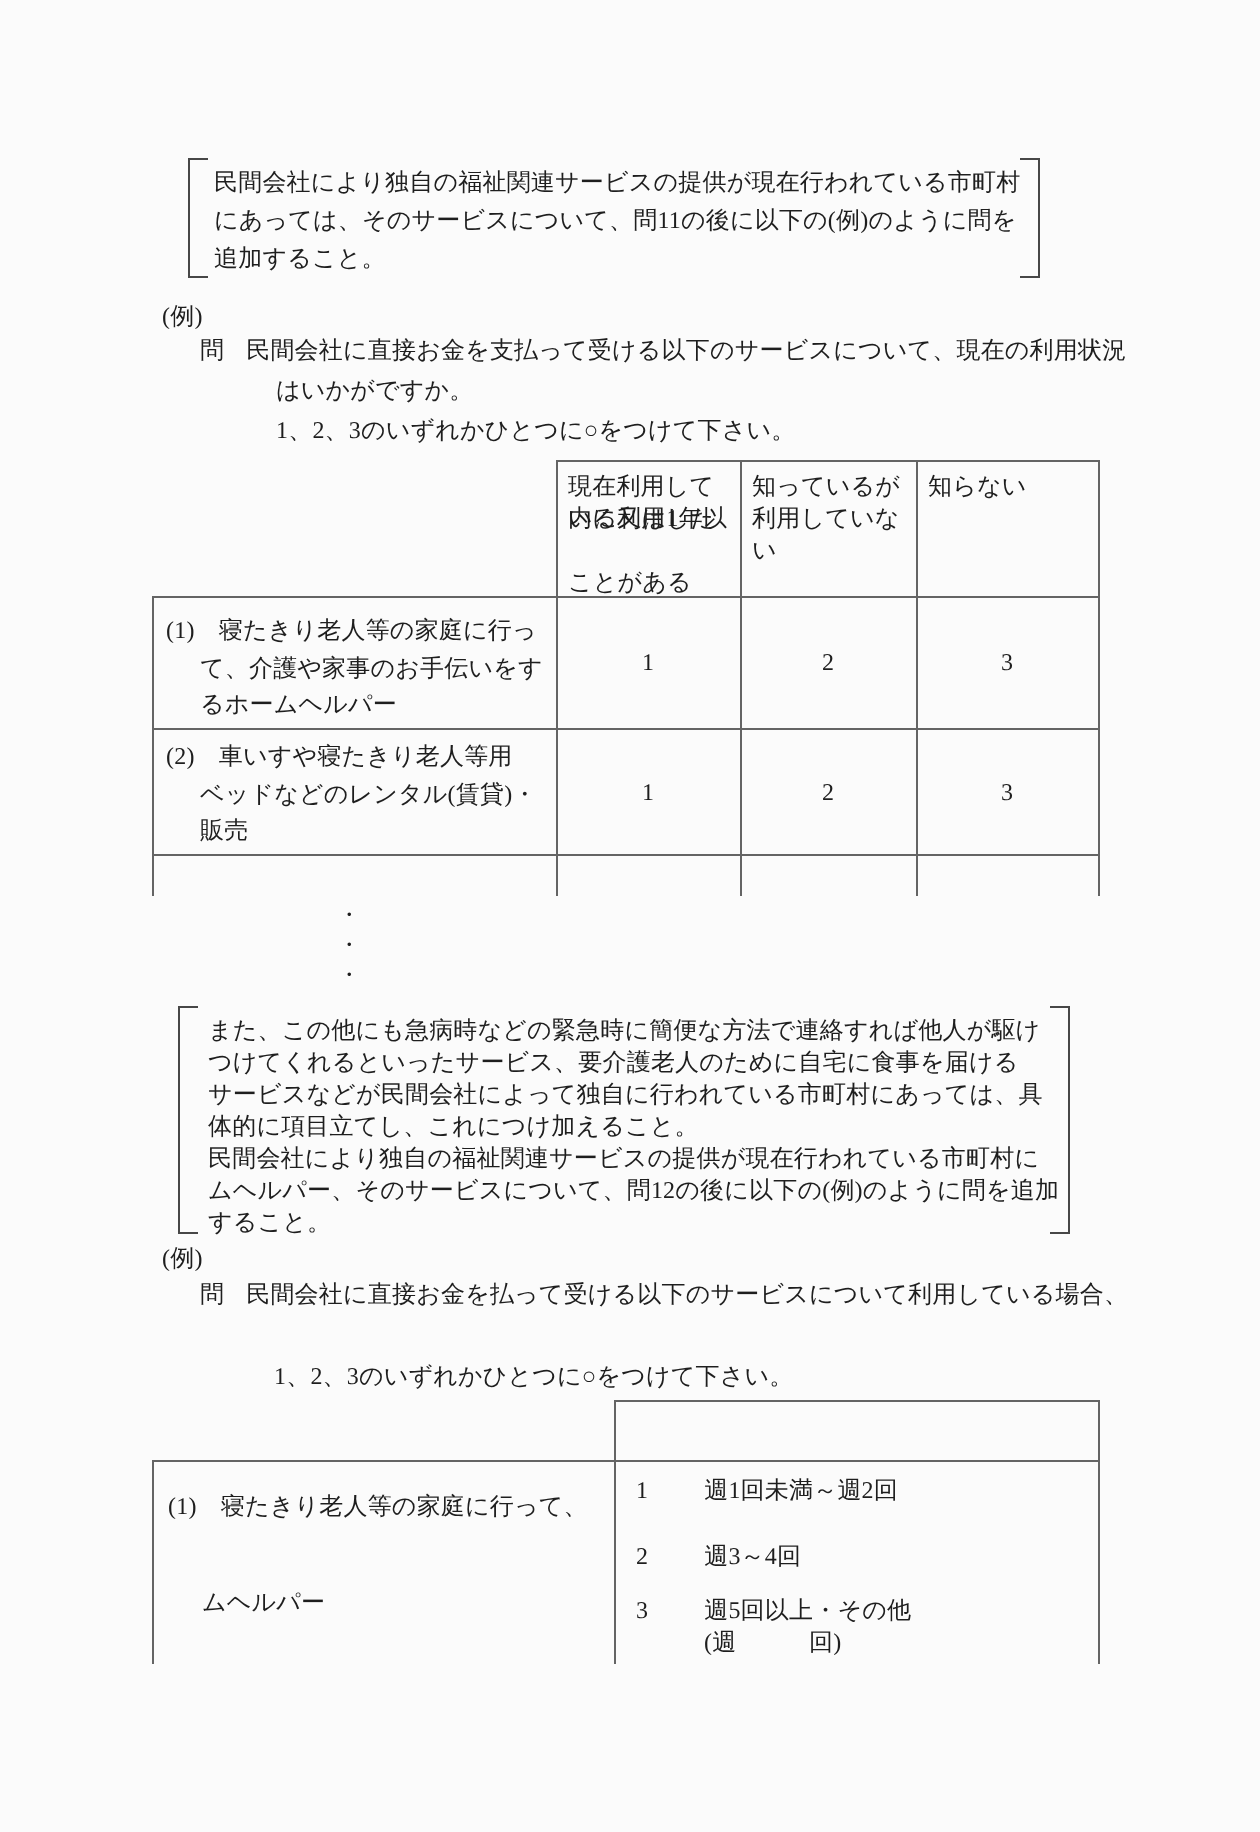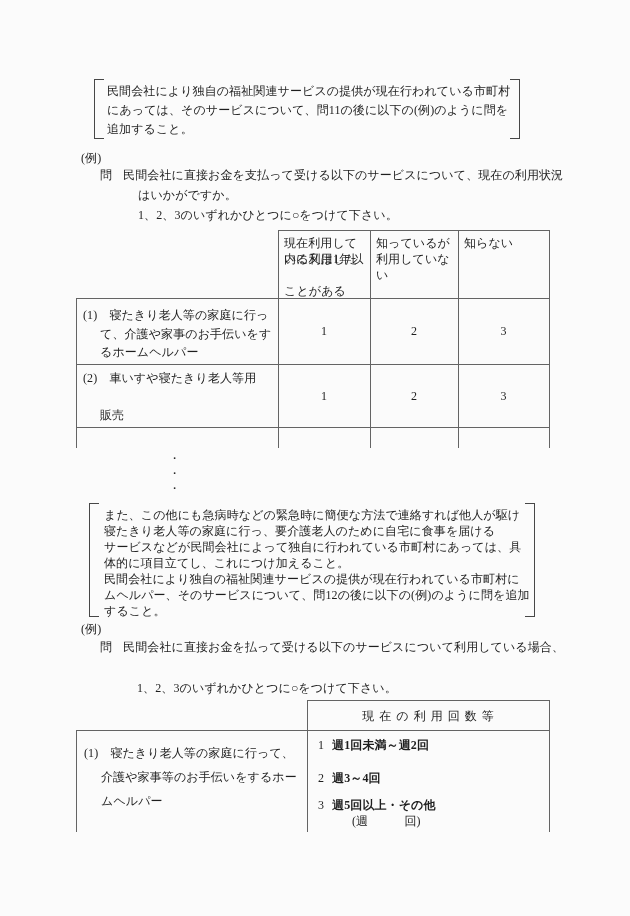--- a/index.html
+++ b/index.html
@@ -13,21 +13,21 @@
   .txt{font-size:12px; line-height:14px; white-space:nowrap; letter-spacing:0.1px;}
   .note{position:absolute;}
   .brk-l{position:absolute; left:0; top:0; bottom:0; width:9px;
          border-left:1px solid #474747; border-top:1px solid #474747; border-bottom:1px solid #474747;}
   .brk-r{position:absolute; right:0; top:0; bottom:0; width:9px;
          border-right:1px solid #474747; border-top:1px solid #474747; border-bottom:1px solid #474747;}
   .hline{position:absolute; height:1px; background:#646464;}
   .vline{position:absolute; width:1px; background:#646464;}
   .center{text-align:center;}
   .qgap{margin-left:11px;margin-top:20px;}
-  .optgap{margin-left:8px;font-weight:bold;}
+  .optgap{margin-left:28px;}
   .theader{letter-spacing:5px; text-indent:5px;}
   .dot{font-size:11px; line-height:11px;}
 </style>
 </head>
 <body>
 
 <div class="page">
 
   <div class="note" style="left:94px;top:79px;width:426px;height:60px">
     <div class="brk-l"></div>
@@ -64,57 +64,56 @@
   <div class="abs txt" style="left:464px;top:236px">知らない</div>
 
   <div class="abs txt" style="left:83px;top:308px">(1)　寝たきり老人等の家庭に行っ</div>
   <div class="abs txt" style="left:100px;top:327px">て、介護や家事のお手伝いをす</div>
   <div class="abs txt" style="left:100px;top:345px">るホームヘルパー</div>
   <div class="abs txt center" style="left:278px;top:324px;width:92px">1</div>
   <div class="abs txt center" style="left:370px;top:324px;width:88px">2</div>
   <div class="abs txt center" style="left:458px;top:324px;width:91px">3</div>
 
   <div class="abs txt" style="left:83px;top:371px">(2)　車いすや寝たきり老人等用</div>
+  <div class="abs txt" style="left:100px;top:390px">ベッドなどのレンタル(賃貸)・</div>
   <div class="abs txt" style="left:100px;top:408px">販売</div>
   <div class="abs txt center" style="left:278px;top:389px;width:92px">1</div>
   <div class="abs txt center" style="left:370px;top:389px;width:88px">2</div>
   <div class="abs txt center" style="left:458px;top:389px;width:91px">3</div>
 
   <div class="abs txt dot" style="left:169px;top:453px">・</div>
   <div class="abs txt dot" style="left:169px;top:468px">・</div>
   <div class="abs txt dot" style="left:169px;top:483px">・</div>
 
   <div class="note" style="left:89px;top:503px;width:446px;height:114px">
     <div class="brk-l"></div>
     <div class="brk-r"></div>
     <div class="abs txt" style="left:15px;top:5px">また、この他にも急病時などの緊急時に簡便な方法で連絡すれば他人が駆け</div>
-    <div class="abs txt" style="left:15px;top:21px">寝たきり老人等の家庭に行っ、要介護老人のために自宅に食事を届ける</div>
+    <div class="abs txt" style="left:15px;top:21px">つけてくれるといったサービス、要介護老人のために自宅に食事を届ける</div>
     <div class="abs txt" style="left:15px;top:37px">サービスなどが民間会社によって独自に行われている市町村にあっては、具</div>
     <div class="abs txt" style="left:15px;top:53px">体的に項目立てし、これにつけ加えること。</div>
     <div class="abs txt" style="left:15px;top:69px">民間会社により独自の福祉関連サービスの提供が現在行われている市町村に</div>
     <div class="abs txt" style="left:15px;top:85px">ムヘルパー、そのサービスについて、問12の後に以下の(例)のように問を追加</div>
     <div class="abs txt" style="left:15px;top:101px">すること。</div>
   </div>
 
   <div class="abs txt" style="left:81px;top:622px">(例)</div>
   <div class="abs txt" style="left:100px;top:640px">
     <span>問</span><span class="qgap">民間会社に直接お金を払って受ける以下のサービスについて利用している場合、</span>
   </div>
   <div class="abs txt" style="left:137px;top:681px">1、2、3のいずれかひとつに○をつけて下さい。</div>
 
   <div class="hline" style="left:307px;top:700px;width:243px"></div>
   <div class="hline" style="left:76px;top:730px;width:474px"></div>
   <div class="vline" style="left:76px;top:730px;height:102px"></div>
   <div class="vline" style="left:307px;top:700px;height:132px"></div>
   <div class="vline" style="left:549px;top:700px;height:132px"></div>
 
-  <div class="abs txt center theader" style="left:307px;top:709px;width:242px">現在の利用回数等</div>
 
   <div class="abs txt" style="left:84px;top:746px">(1)　寝たきり老人等の家庭に行って、</div>
-  <div class="abs txt" style="left:101px;top:770px">介護や家事等のお手伝いをするホー</div>
   <div class="abs txt" style="left:101px;top:794px">ムヘルパー</div>
 
   <div class="abs txt" style="left:318px;top:738px">
     <span>1</span><span class="optgap">週1回未満～週2回</span>
   </div>
   <div class="abs txt" style="left:318px;top:771px">
     <span>2</span><span class="optgap">週3～4回</span>
   </div>
   <div class="abs txt" style="left:318px;top:798px">
     <span>3</span><span class="optgap">週5回以上・その他</span>

